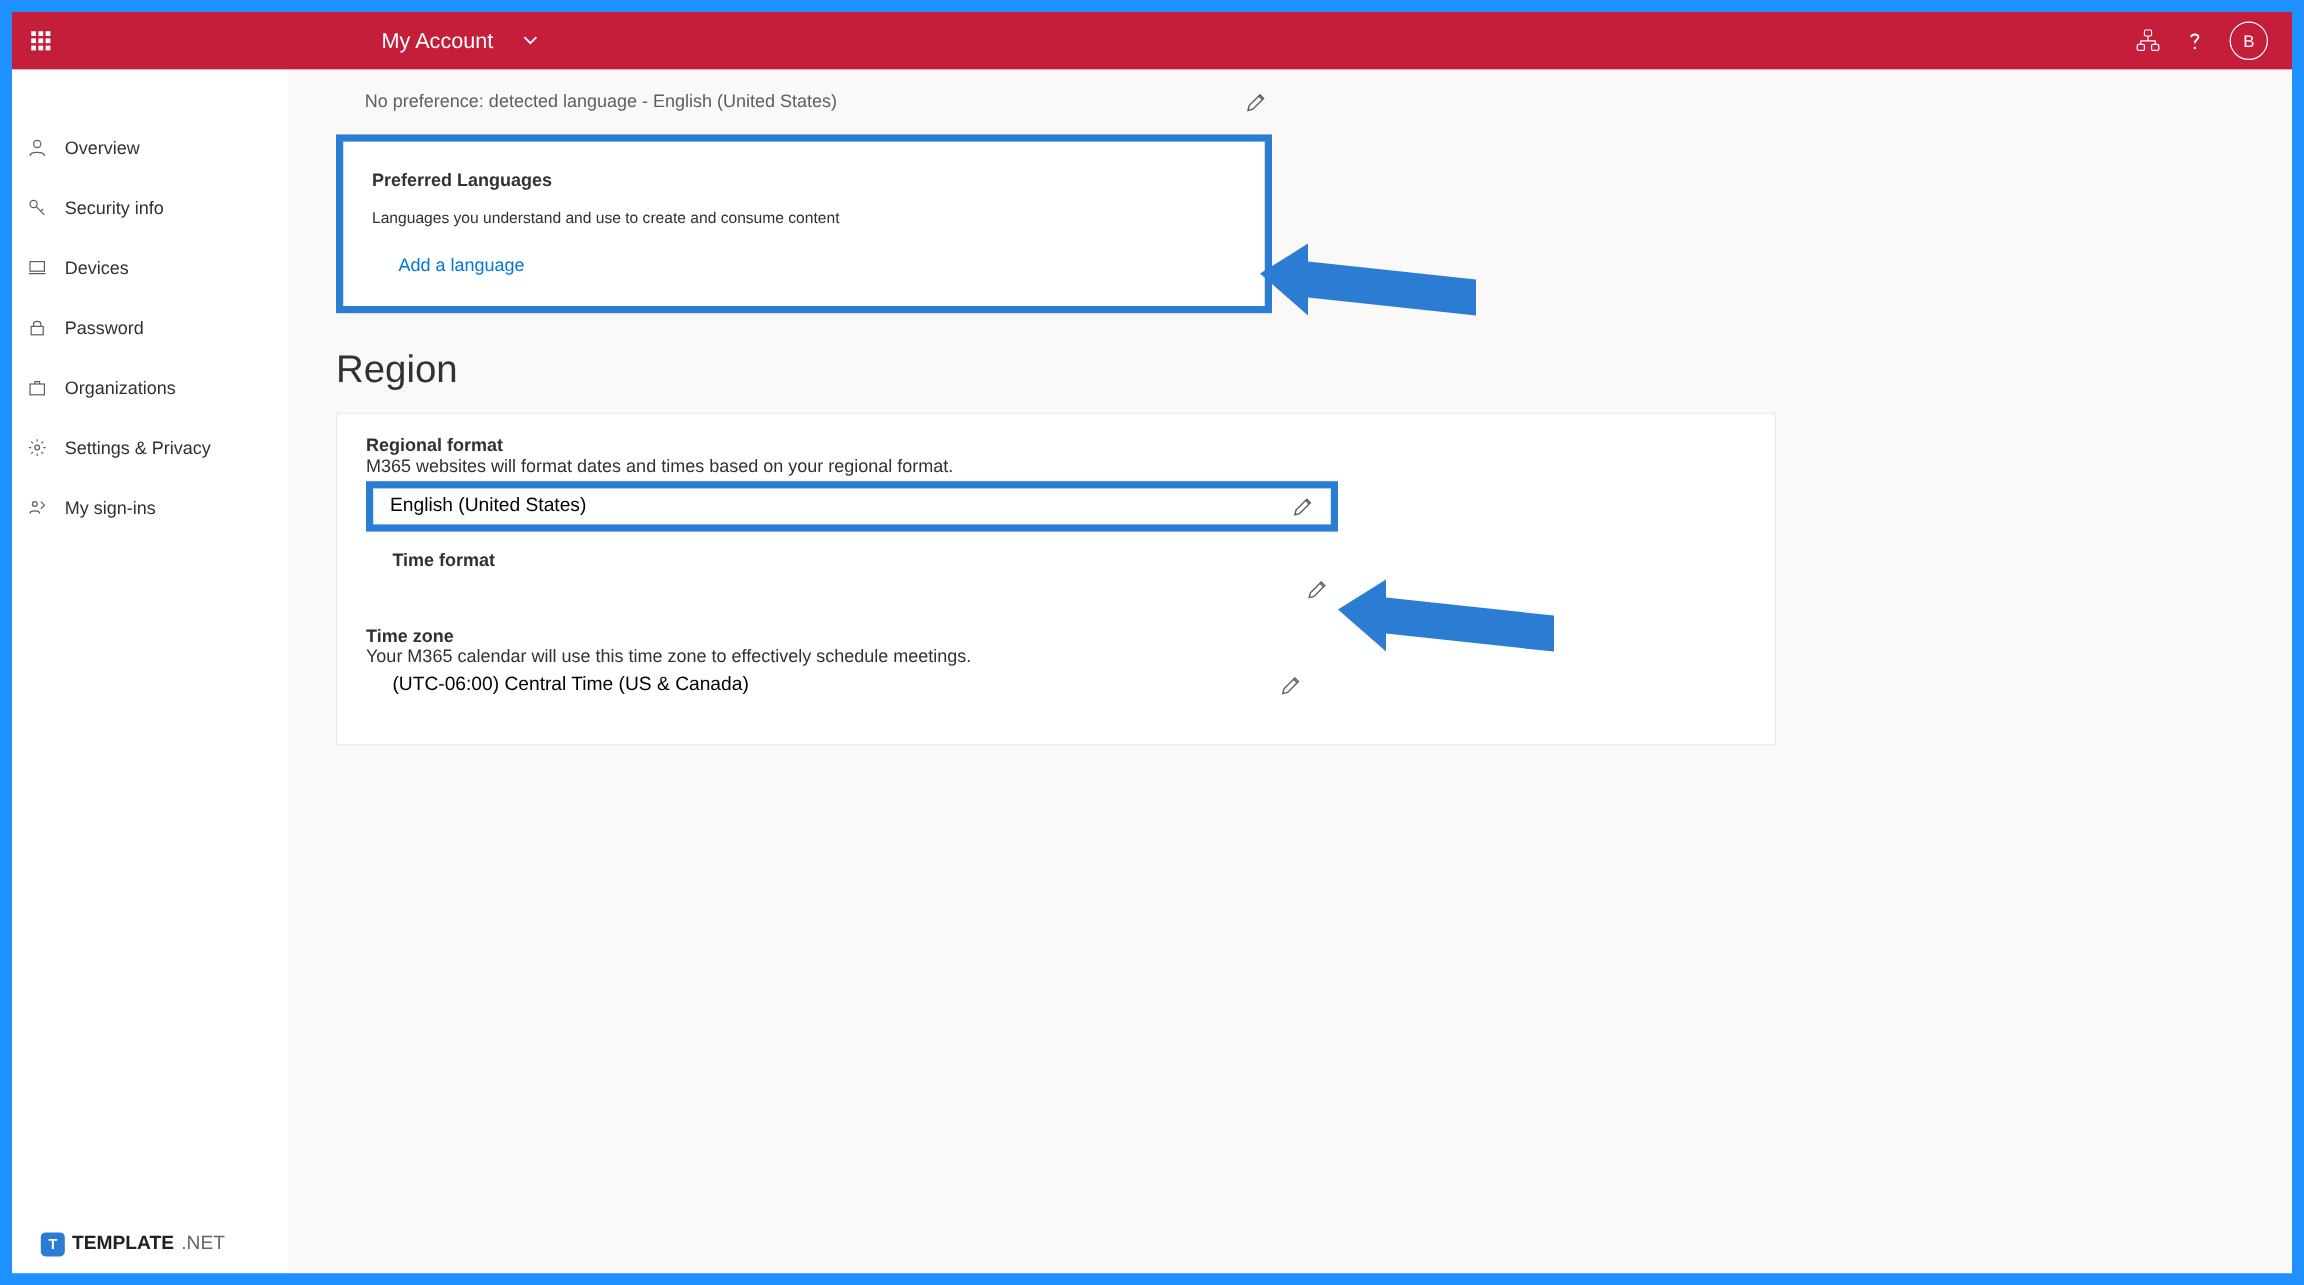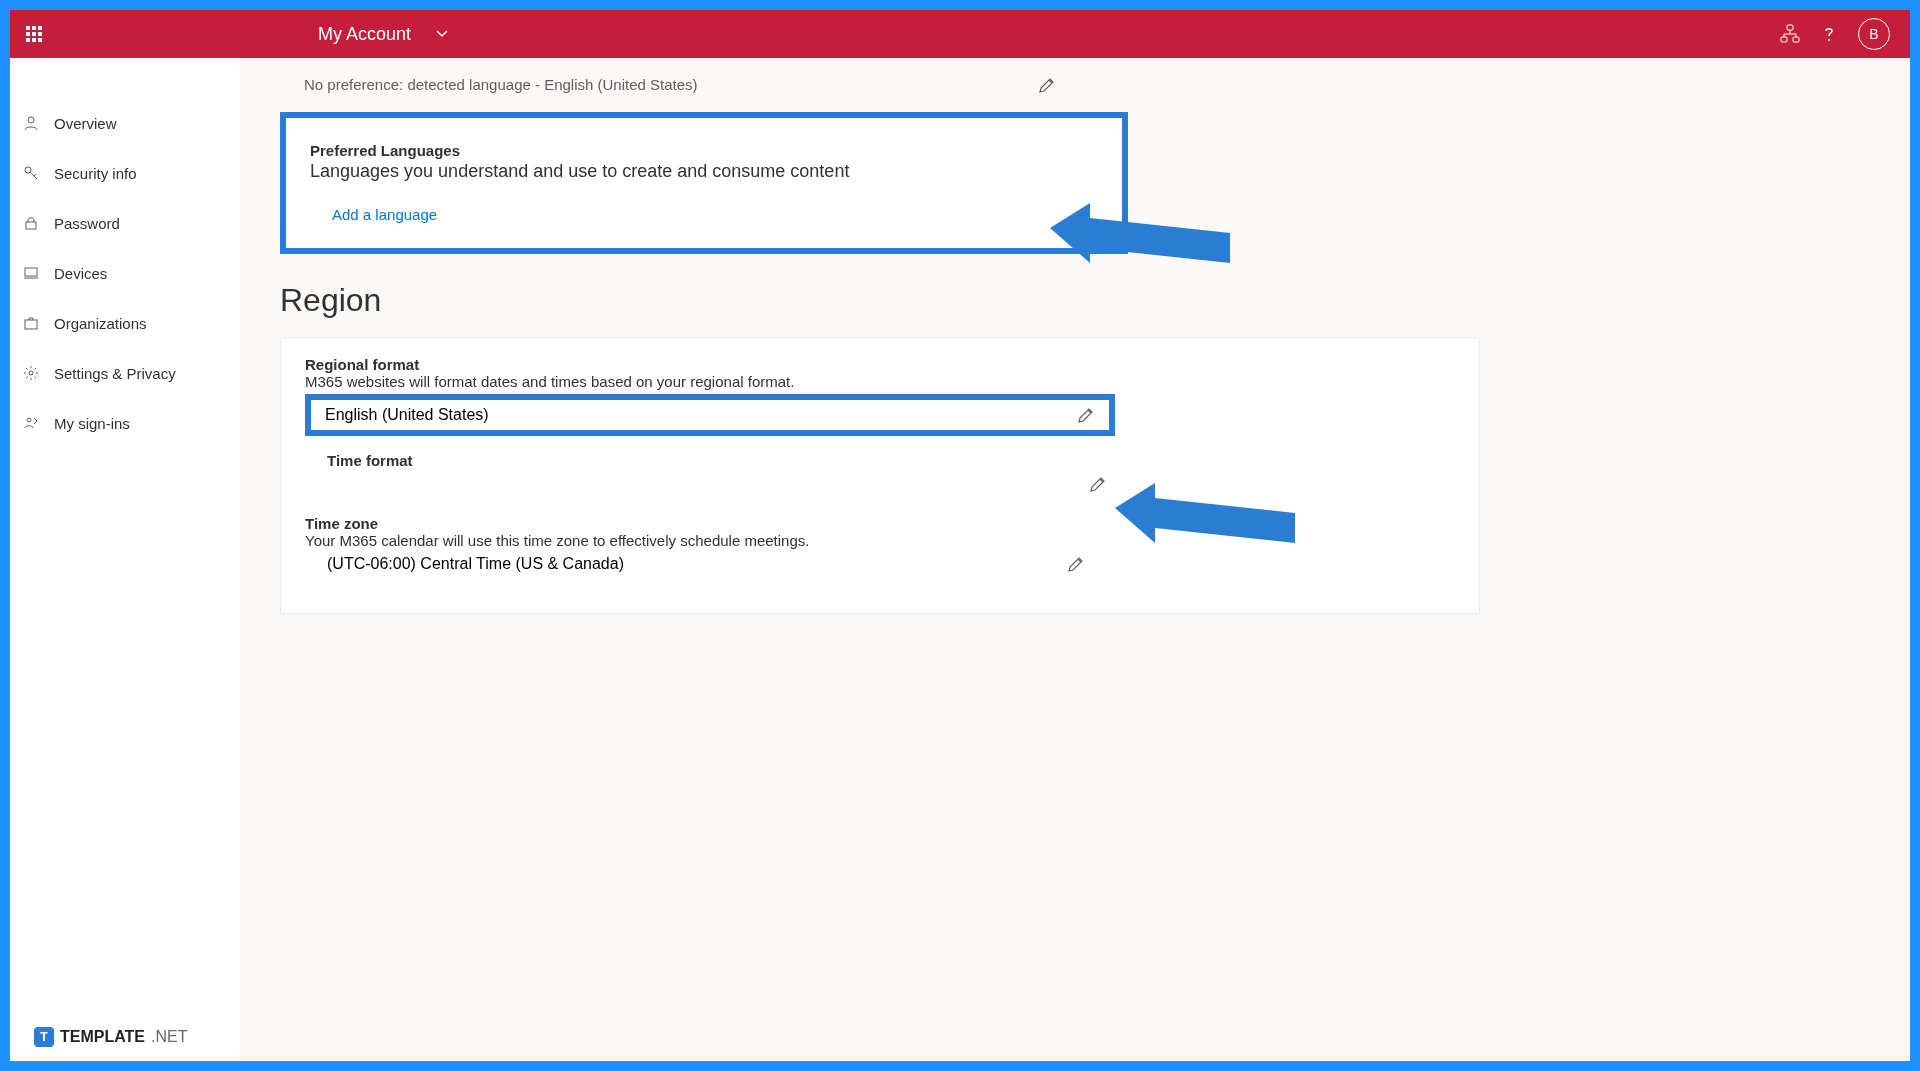--- a/index.html
+++ b/index.html
@@ -13,23 +13,23 @@
 .header-right { margin-left: auto; display: flex; align-items: center; gap: 20px; padding-right: 20px; }
 .header-icon { color: #fff; cursor: pointer; }
 .avatar-circle { width: 32px; height: 32px; border: 1.5px solid #fff; border-radius: 50%; display: flex; align-items: center; justify-content: center; font-size: 14px; cursor: pointer; }
 .sidebar { position: absolute; top: 48px; left: 0; width: 230px; background: #fff; padding-top: 40px; }
 .sidebar-item { display: flex; align-items: center; gap: 14px; padding: 16px 12px; font-size: 15px; color: #323130; cursor: pointer; }
 .side-icon { width: 18px; height: 18px; display: flex; align-items: center; justify-content: center; color: #605e5c; }
 .main-content { position: absolute; top: 48px; left: 230px; right: 0; bottom: 0; background: #faf9f8; padding: 0 80px 20px 40px; overflow: hidden; }
 .no-pref-row { display: flex; align-items: flex-start; justify-content: space-between; padding: 10px 24px; width: 800px; margin-top: 8px; }
 .no-pref-text { color: #605e5c; font-size: 15px; }
 .pencil-icon { cursor: pointer; color: #605e5c; }
-.pref-lang-box { border: 6px solid #2b7cd3; padding: 24px; width: 848px; margin-top: 8px; background: #fff; position: relative; }
+.pref-lang-box { border: 6px solid #2b7cd3; padding: 24px; width: 780px; margin-top: 8px; background: #fff; position: relative; }
 .bold-title { font-weight: 600; font-size: 15px; color: #323130; }
-.desc-text { font-size: 18px; color: #323130; margin-top: 2px; }
+.desc-text { font-size: 13px; color: #323130; margin-top: 15px; }
 .add-lang-link { color: #0078d4; font-size: 15px; margin-top: 24px; margin-left: 22px; cursor: pointer; display: inline-block; }
 .arrow-annotation { position: absolute; }
 .arrow-1 { top: 135px; left: 810px; }
 .arrow-2 { top: 415px; left: 875px; }
 .section-header { font-size: 32px; font-weight: 400; color: #323130; margin: 28px 0 18px 0; }
 .region-card { background: #fff; border: 1px solid #edebe9; padding: 18px 24px; width: 1200px; }
 .field-block { margin-bottom: 16px; }
 .field-row { display: flex; align-items: center; justify-content: space-between; width: 780px; padding: 6px 0; }
 .regional-format-box { border: 6px solid #2b7cd3; padding: 6px 14px; width: 810px; display: flex; align-items: center; justify-content: space-between; margin-top: 4px; }
 .indented { margin-left: 22px; }
@@ -96,34 +96,34 @@
           <svg width="16" height="16" viewBox="0 0 16 16">
             <circle cx="5" cy="5" r="3" stroke="#605e5c" fill="none"></circle>
             <path d="M7 7 L14 14 M11 11 L13 9" stroke="#605e5c" fill="none"></path>
           </svg>
         </span>
       <span>Security info</span>
     </div>
     <div class="sidebar-item">
       <span class="side-icon">
           <svg width="16" height="16" viewBox="0 0 16 16">
+            <rect x="2" y="3" width="12" height="8" stroke="#605e5c" fill="none"></rect>
+            <path d="M1 13 H15" stroke="#605e5c"></path>
+          </svg>
+        </span>
+      <span>Devices</span>
+    </div>
+    <div class="sidebar-item">
+      <span class="side-icon">
+          <svg width="16" height="16" viewBox="0 0 16 16">
             <rect x="3" y="7" width="10" height="7" stroke="#605e5c" fill="none"></rect>
             <path d="M5 7 V5 C5 2 11 2 11 5 V7" stroke="#605e5c" fill="none"></path>
           </svg>
         </span>
       <span>Password</span>
-    </div>
-    <div class="sidebar-item">
-      <span class="side-icon">
-          <svg width="16" height="16" viewBox="0 0 16 16">
-            <rect x="2" y="3" width="12" height="8" stroke="#605e5c" fill="none"></rect>
-            <path d="M1 13 H15" stroke="#605e5c"></path>
-          </svg>
-        </span>
-      <span>Devices</span>
     </div>
     <div class="sidebar-item">
       <span class="side-icon">
           <svg width="16" height="16" viewBox="0 0 16 16">
             <rect x="2" y="5" width="12" height="9" stroke="#605e5c" fill="none"></rect>
             <path d="M6 5 V3 H10 V5" stroke="#605e5c" fill="none"></path>
           </svg>
         </span>
       <span>Organizations</span>
     </div>

